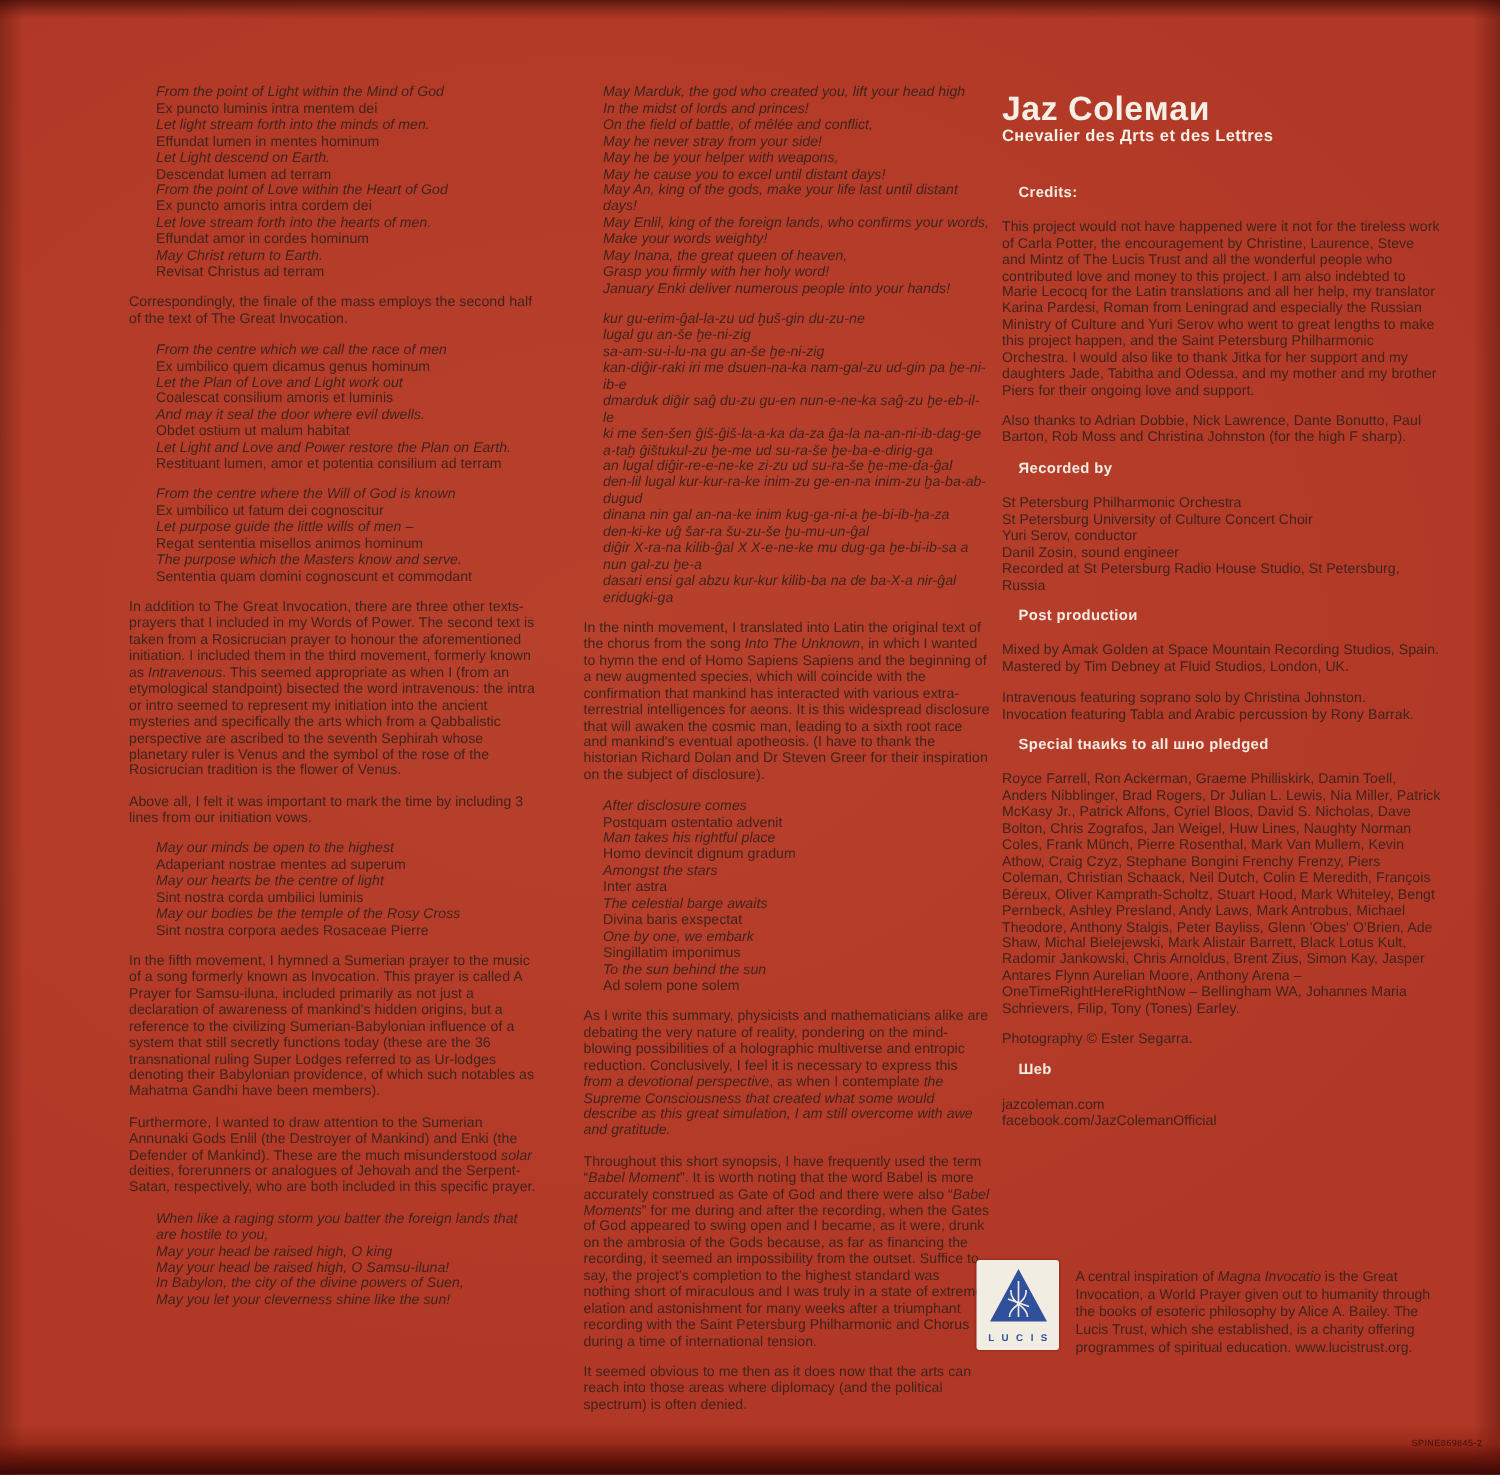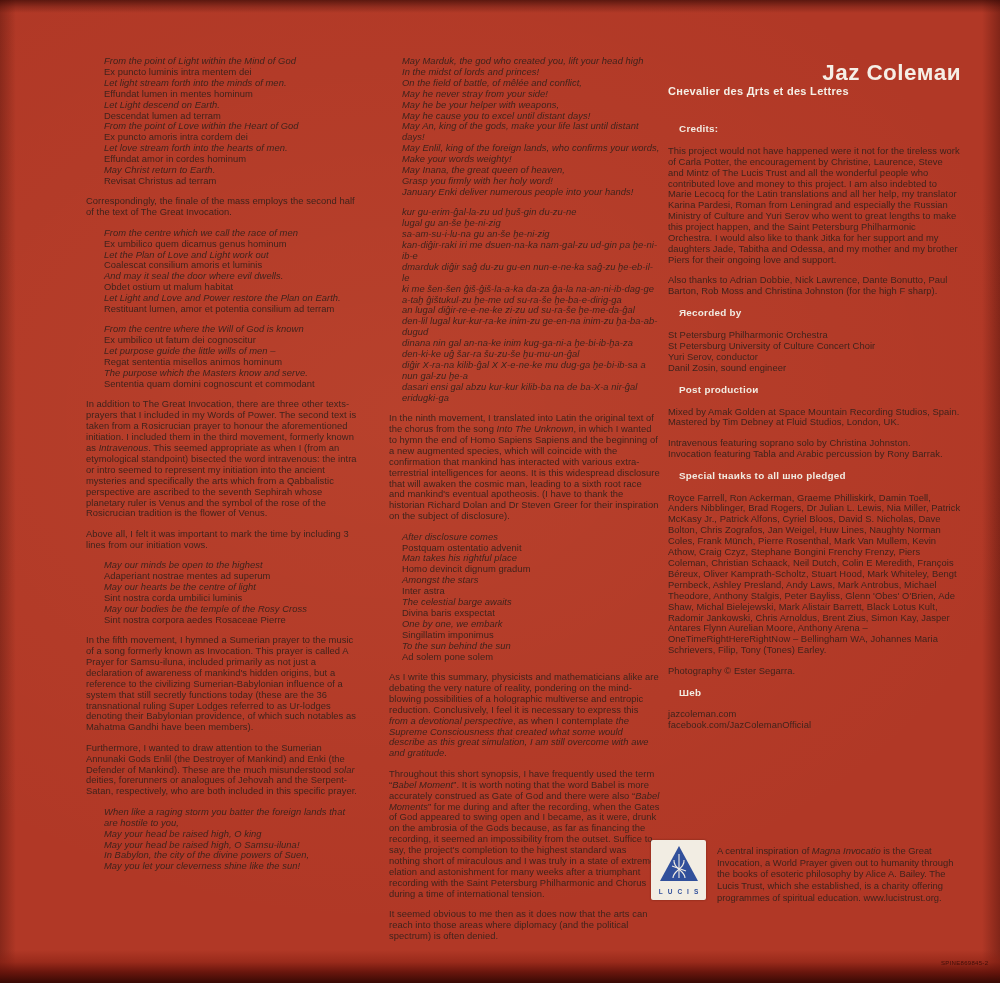--- a/index.html
+++ b/index.html
@@ -26,21 +26,21 @@
   .col-right{left:668px;width:293px;}
   .block{margin:0 0 9.5px 0;}
   .block.header{
     margin:11px;color:#f2ebe1;font-weight:700;font-size:9.9px;letter-spacing:.25px;
   }
   .block.verse{margin-left:18px;}
   .col-mid .block.verse{margin-left:13px;}
   .line.i, i{font-style:italic;}
   .artist{margin:5px 0 27px 0;}
   .artist-name{
-    color:#f5efe6;font-size:22.5px;line-height:23px;font-weight:700;letter-spacing:.4px;text-align:right;
+    color:#f5efe6;font-size:22.5px;line-height:23px;font-weight:700;letter-spacing:.4px;
   }
   .artist-title{
     color:#f5efe6;font-size:11px;font-weight:700;letter-spacing:.3px;margin-top:2px;
   }
   .lucis{
     position:absolute;left:651px;top:840px;width:312px;display:flex;gap:11px;
   }
   .lucis-logo{
     width:55px;height:60px;background:#f2ede3;border-radius:2px;flex:0 0 auto;
     display:flex;flex-direction:column;align-items:center;justify-content:center;gap:2px;
@@ -176,20 +176,21 @@
     <div>
         <div class="block header">Credits:</div>
         <div class="block para">This project would not have happened were it not for the tireless work of Carla Potter, the encouragement by Christine, Laurence, Steve and Mintz of The Lucis Trust and all the wonderful people who contributed love and money to this project. I am also indebted to Marie Lecocq for the Latin translations and all her help, my translator Karina Pardesi, Roman from Leningrad and especially the Russian Ministry of Culture and Yuri Serov who went to great lengths to make this project happen, and the Saint Petersburg Philharmonic Orchestra. I would also like to thank Jitka for her support and my daughters Jade, Tabitha and Odessa, and my mother and my brother Piers for their ongoing love and support.</div>
         <div class="block para">Also thanks to Adrian Dobbie, Nick Lawrence, Dante Bonutto, Paul Barton, Rob Moss and Christina Johnston (for the high F sharp).</div>
         <div class="block header">Яecorded by</div>
         <div class="block lines">
           <div class="line r">St Petersburg Philharmonic Orchestra</div>
           <div class="line r">St Petersburg University of Culture Concert Choir</div>
           <div class="line r">Yuri Serov, conductor</div>
           <div class="line r">Danil Zosin, sound engineer</div>
+          <div class="line r">Recorded at St Petersburg Radio House Studio, St Petersburg, Russia</div>
         </div>
         <div class="block header">Post productioи</div>
         <div class="block lines">
           <div class="line r">Mixed by Amak Golden at Space Mountain Recording Studios, Spain.</div>
           <div class="line r">Mastered by Tim Debney at Fluid Studios, London, UK.</div>
         </div>
         <div class="block lines">
           <div class="line r">Intravenous featuring soprano solo by Christina Johnston.</div>
           <div class="line r">Invocation featuring Tabla and Arabic percussion by Rony Barrak.</div>
         </div>

